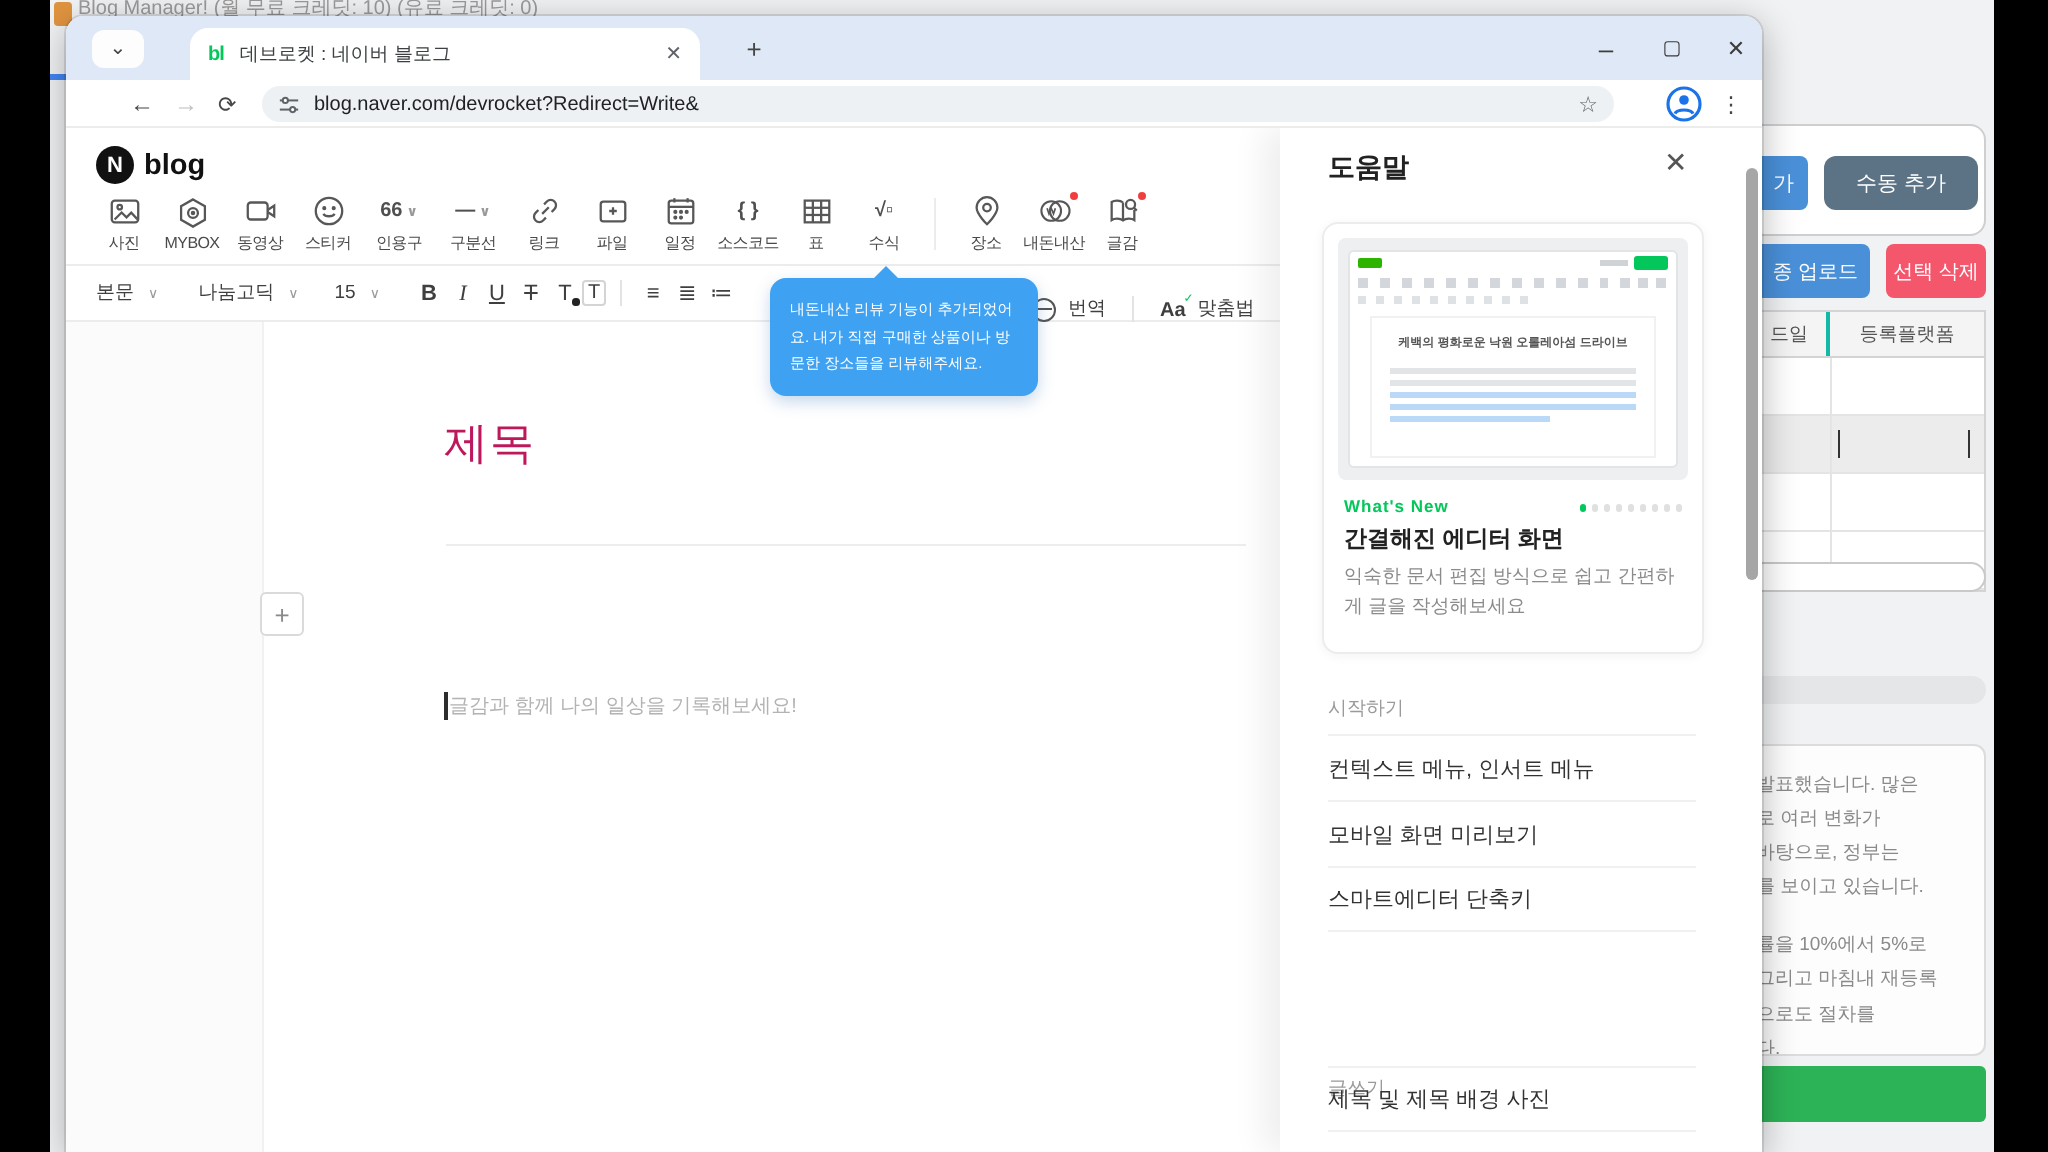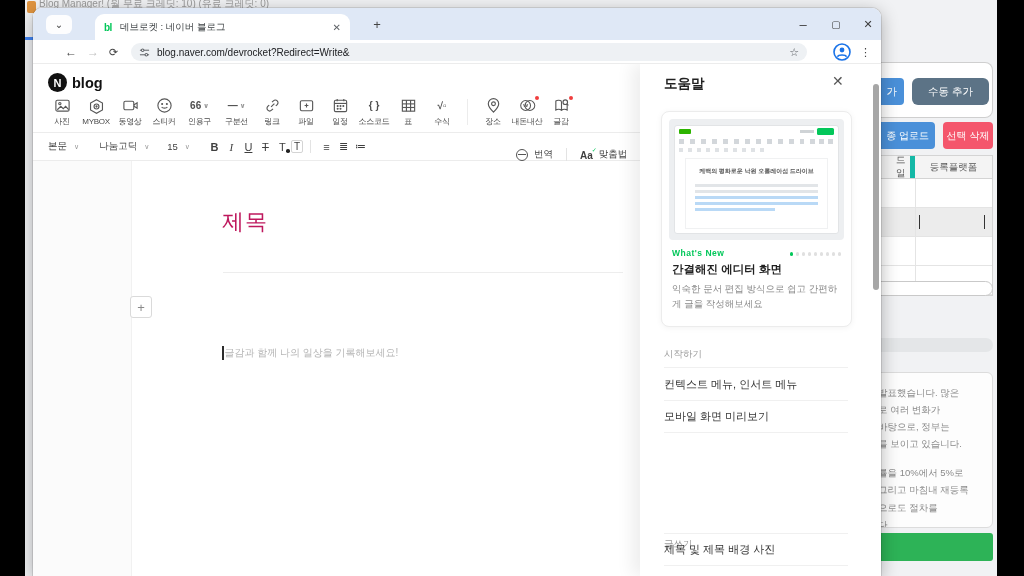--- a/index.html
+++ b/index.html
@@ -14,21 +14,21 @@
   .bg-bluestrip { position:absolute; left:0; top:37px; width:8px; height:3px; background:#4285f4; }
   .bgr { position:absolute; left:855px; top:0; width:117px; height:576px; }
   .bgr-box1 { position:absolute; left:0; top:62px; width:113px; height:56px; background:#fff; border:1px solid #cfcfcf; border-left:none; border-radius:0 8px 8px 0; }
   .btn { display:flex; align-items:center; justify-content:center; color:#fff; border-radius:4px; }
   .bgr-add { position:absolute; left:-6px; top:15px; width:30px; height:27px; background:#4a90d9; justify-content:flex-end; padding-right:7px; font-size:10.5px; }
   .bgr-manual { position:absolute; left:32px; top:15px; width:77px; height:27px; background:#5c7386; border-radius:6px; font-size:10.5px; }
   .bgr-upload { position:absolute; left:-6px; top:122px; width:61px; height:27px; background:#4a90d9; justify-content:flex-end; padding-right:6px; font-size:10px; overflow:hidden; white-space:nowrap; }
   .bgr-delete { position:absolute; left:63px; top:122px; width:50px; height:27px; background:#f4566c; font-size:10px; }
   .bgr-table { position:absolute; left:0; top:155px; width:113px; height:141px; background:#fff; border:1px solid #d4d4d4; border-left:none; font-size:9.5px; color:#555; }
   .bgr-thead { display:flex; height:23px; background:#f4f4f4; border-bottom:1px solid #d4d4d4; align-items:center; }
-  .bgr-th1 { width:35px; border-right:5px solid #14b8a6; height:100%; display:flex; align-items:center; padding-left:16px; }
+  .bgr-th1 { width:35px; border-right:2px solid #14b8a6; height:100%; display:flex; align-items:center; padding-left:5px; }
   .bgr-th2 { flex:1; text-align:center; }
   .bgr-row { height:29px; border-bottom:1px solid #e4e4e4; position:relative; }
   .bgr-row .colline { position:absolute; left:35px; top:0; bottom:0; width:1px; background:#e4e4e4; }
   .bgr-row.sel { background:#ececec; }
   .caretbar { position:absolute; top:7px; width:1px; height:14px; background:#333; }
   .bgr-pill { position:absolute; left:-8px; top:281px; width:121px; height:15px; background:#fff; border:1px solid #c9c9c9; border-radius:8px; }
   .bgr-graybar { position:absolute; left:-8px; top:338px; width:121px; height:14px; background:#e4e6e8; border-radius:7px; }
   .bgr-note { position:absolute; left:-8px; top:372px; width:121px; height:156px; background:#fdfdfd; border:1px solid #dcdcdc; border-radius:6px; padding:11px 3px 0 5px; font-size:9.5px; color:#8a8a8a; line-height:1.8; overflow:hidden; }
   .bgr-note .para2 { margin-top:12px; }
   .bgr-green { position:absolute; left:-8px; top:533px; width:121px; height:28px; background:#2db357; border-radius:3px; }
@@ -410,20 +410,21 @@
         <span class="fmt">≔</span>
         <div class="rightfmt">
           <span class="transicon"></span>
           <span>번역</span>
           <span class="vsep2"></span>
           <span class="aa"><span>Aa</span><i>✓</i></span>
           <span>맞춤법</span>
         </div>
       </div>
 
+      <div class="tooltip">내돈내산 리뷰 기능이 추가되었어요. 내가 직접 구매한 상품이나 방문한 장소들을 리뷰해주세요.</div>
 
       <div class="gutter"></div>
       <div class="plusbtn">+</div>
       <div class="doc-title">제목</div>
       <div class="title-rule"></div>
       <div class="doc-body">
         <span class="caret-i"></span>
         <span class="body-ph">글감과 함께 나의 일상을 기록해보세요!</span>
       </div>
 
@@ -465,20 +466,21 @@
               <span class="dot"></span>
             </div>
           <div class="wn-heading">간결해진 에디터 화면</div>
           <div class="wn-desc">익숙한 문서 편집 방식으로 쉽고 간편하게 글을 작성해보세요</div>
         </div>
 
         <div class="hp-sec" style="top:284px">시작하기</div>
         <div class="hp-list" style="top:303px">
           <div class="hp-item">컨텍스트 메뉴, 인서트 메뉴</div>
           <div class="hp-item">모바일 화면 미리보기</div>
+          <div class="hp-item">스마트에디터 단축키</div>
         </div>
 
         <div class="hp-sec" style="top:474px">글쓰기</div>
         <div class="hp-list" style="top:469px">
           <div class="hp-item">제목 및 제목 배경 사진</div>
         </div>
       </div>
 
       <div class="scrollzone">
         <div class="scrollthumb"></div>

